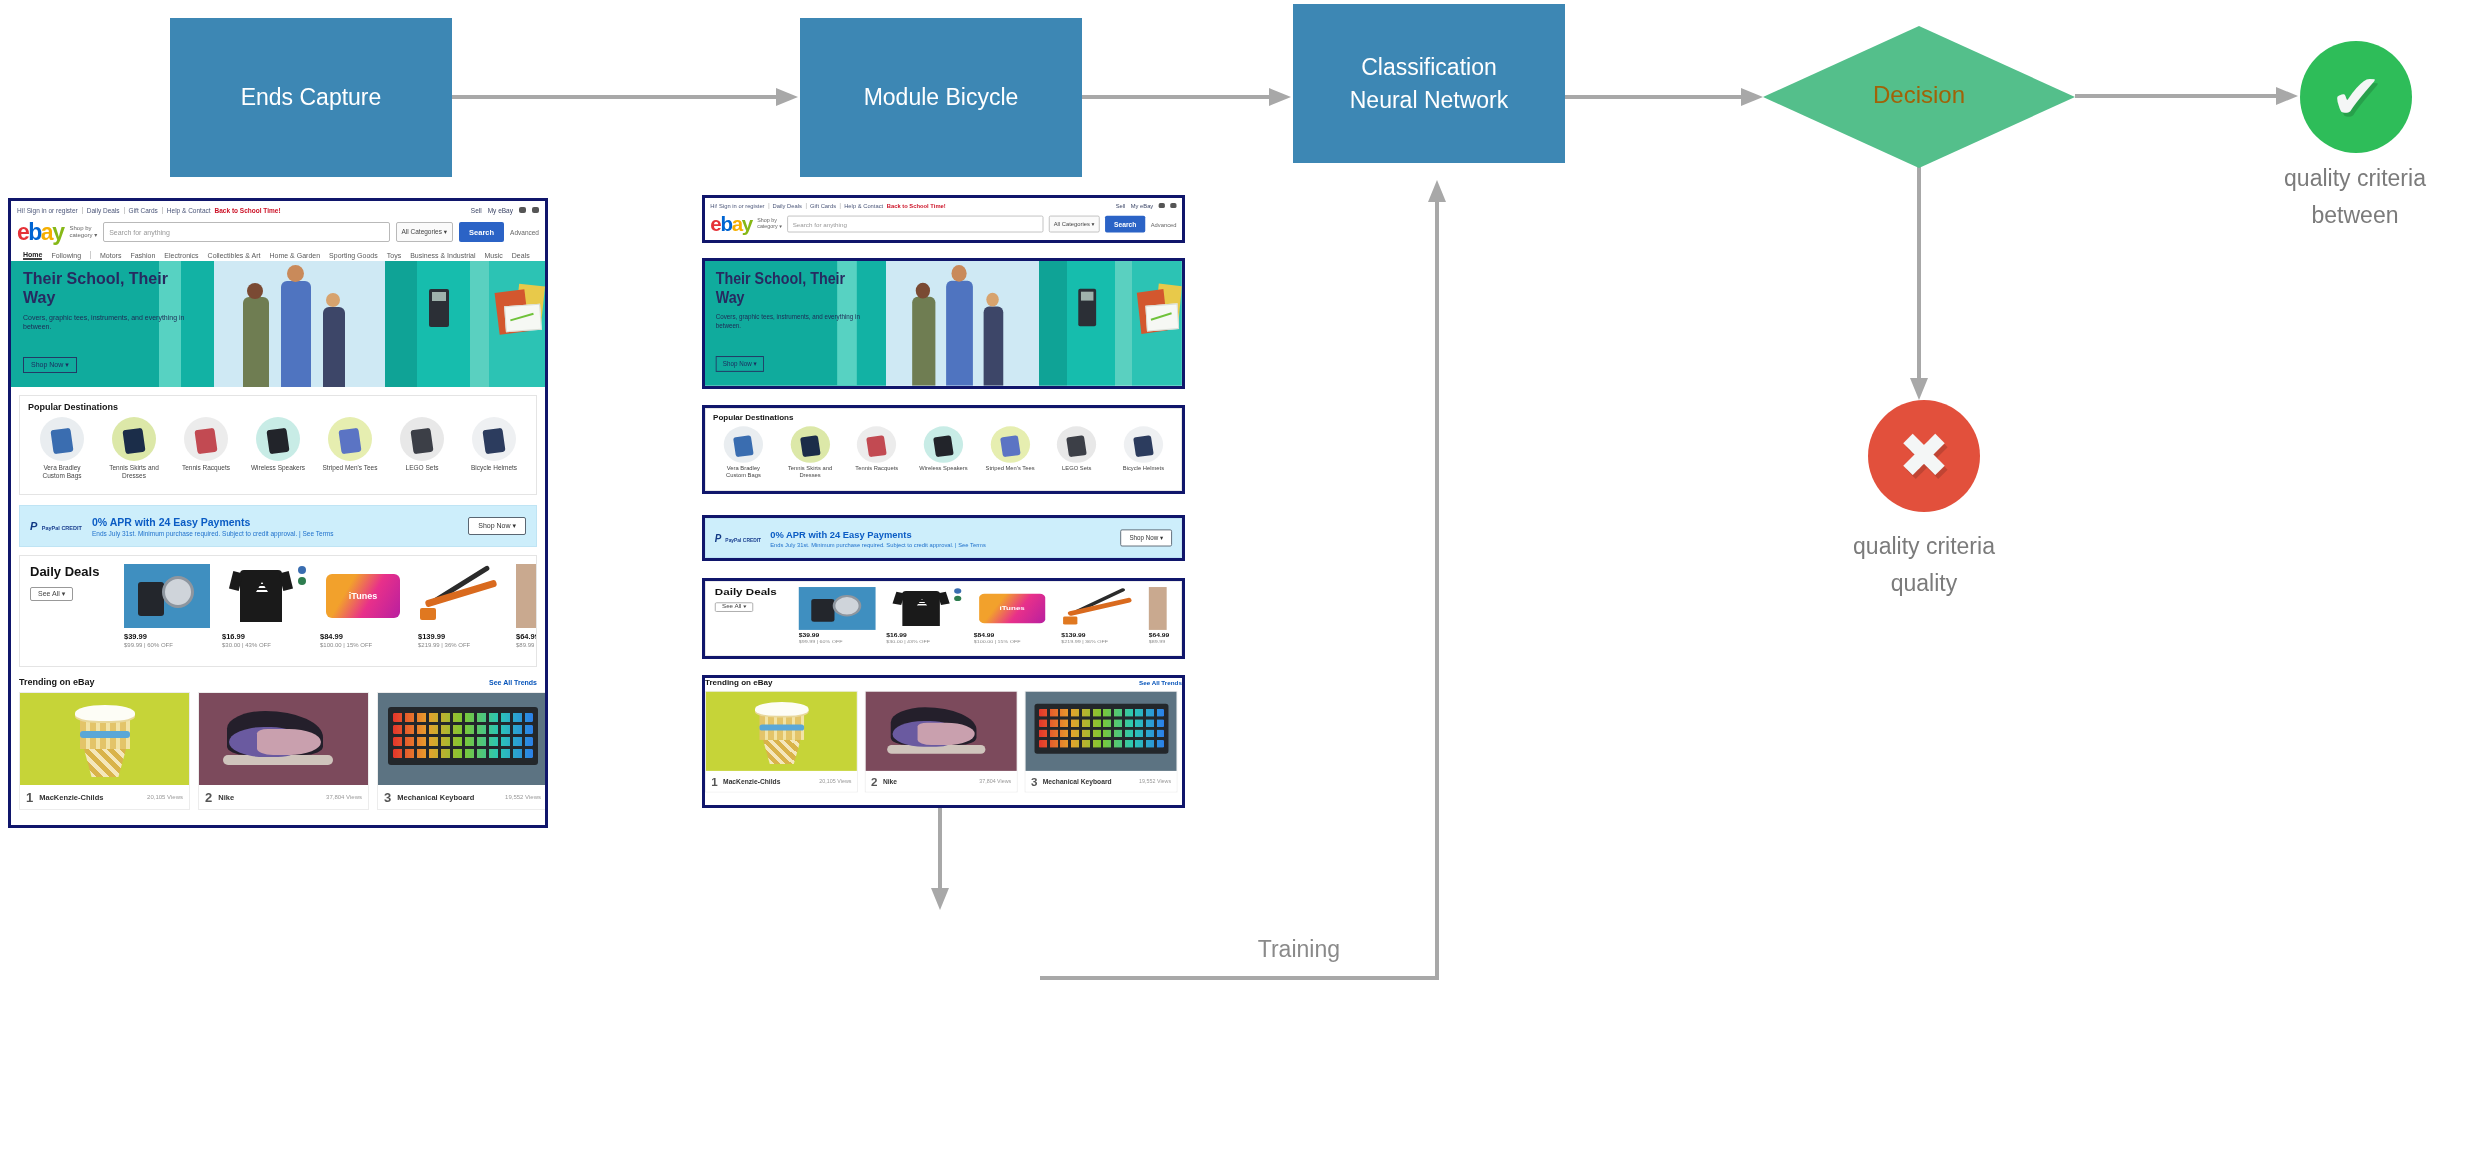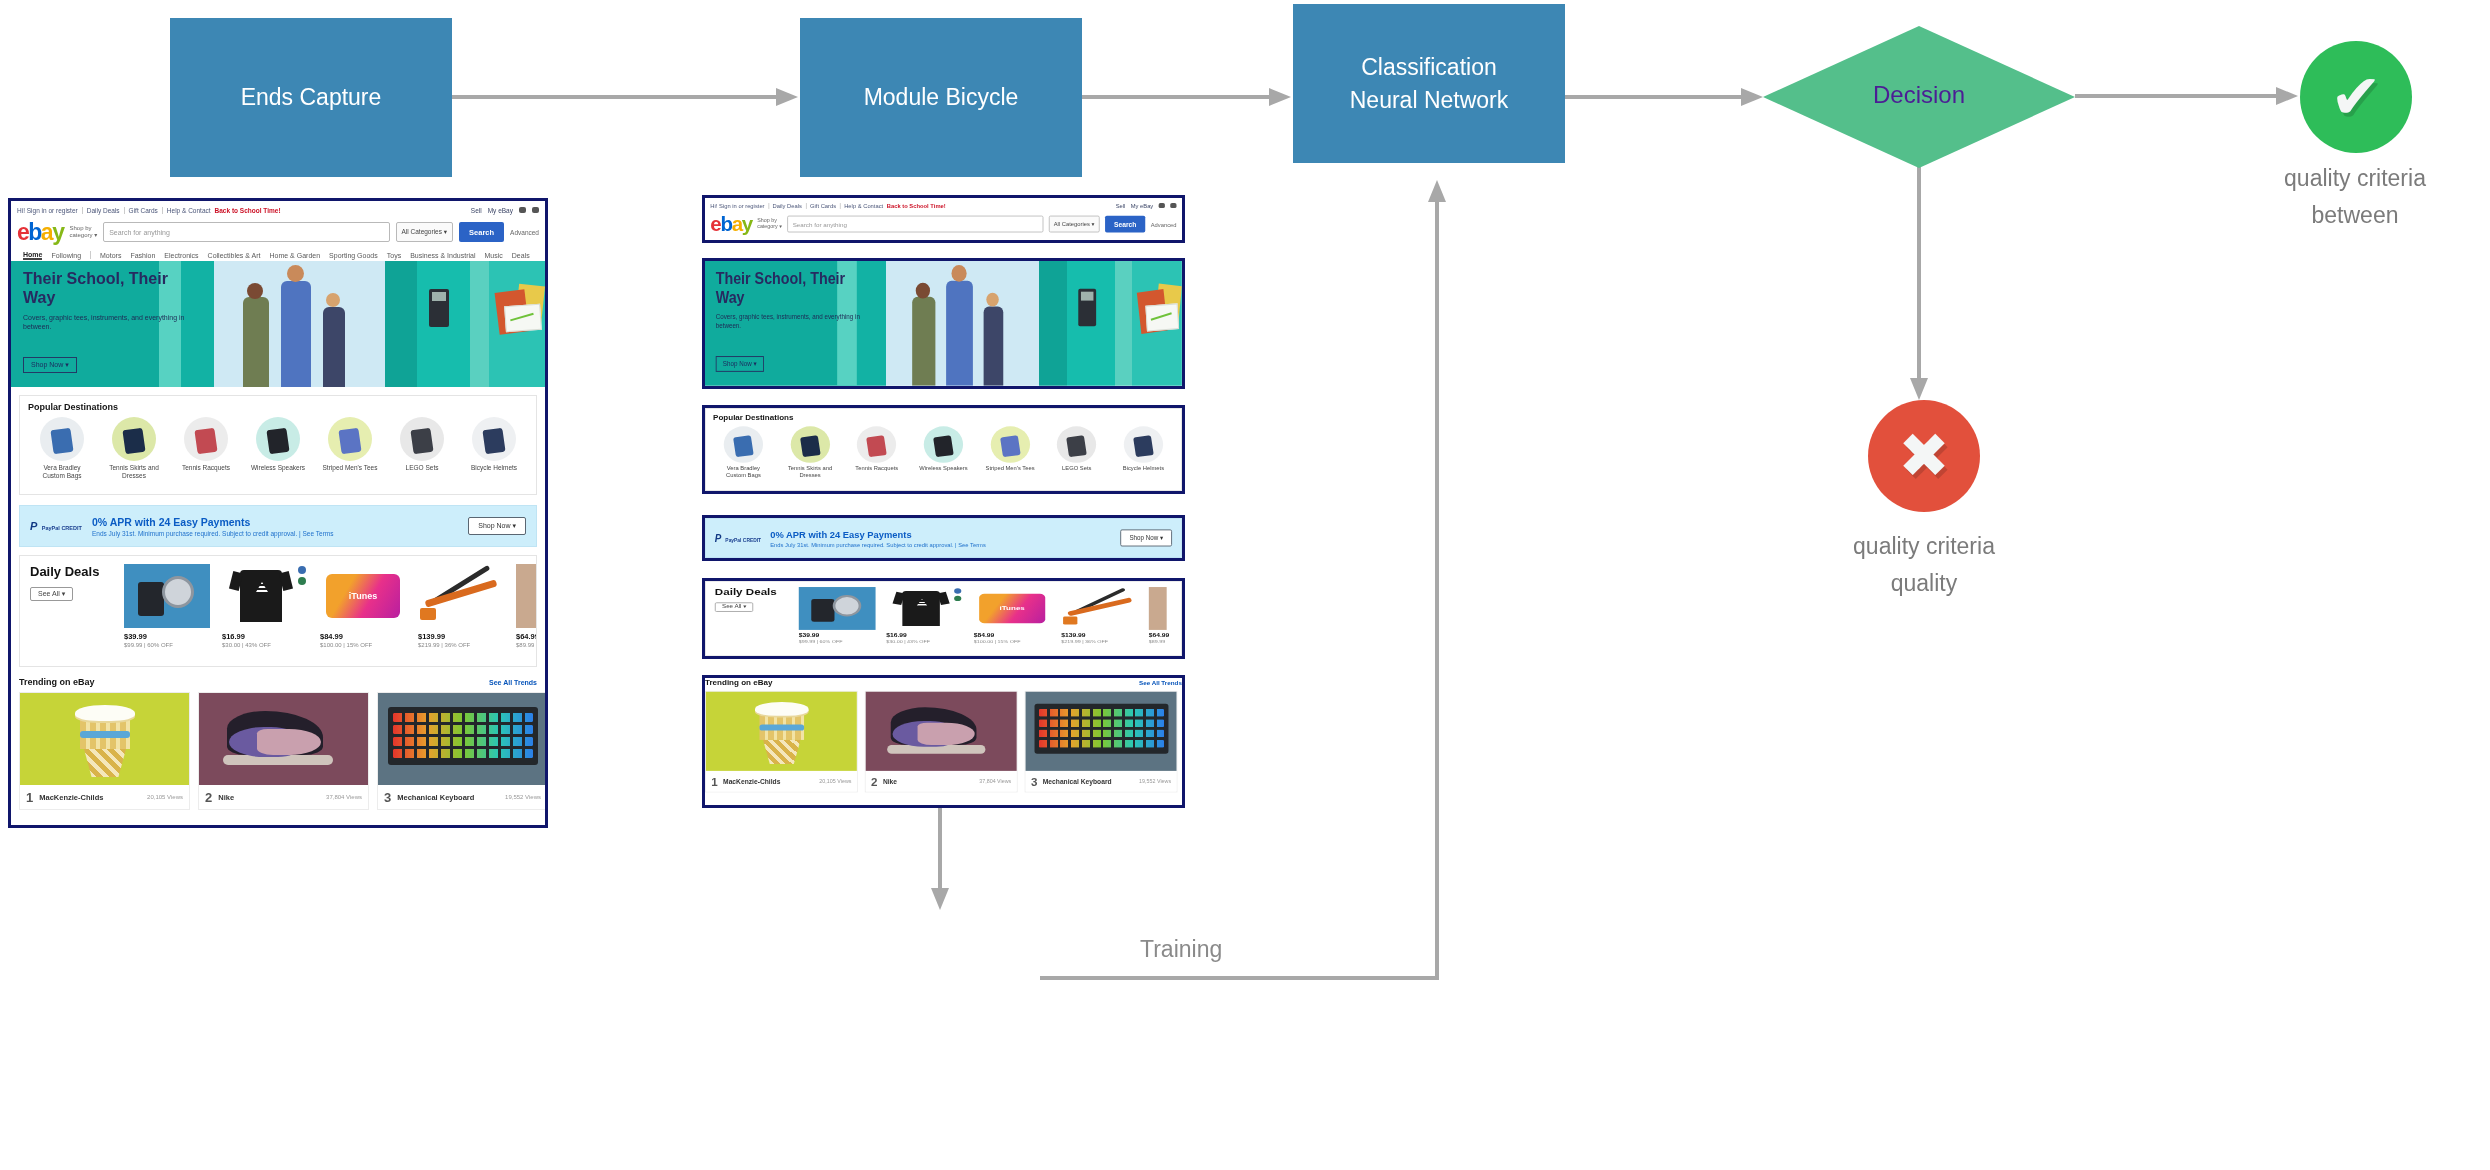--- a/index.html
+++ b/index.html
@@ -8,33 +8,33 @@
   #arrow-layer{position:absolute;left:0;top:0;z-index:1;}
 
   
   .flow-box{position:absolute;z-index:2;background:#3d87b4;color:#fff;
             display:flex;flex-direction:column;align-items:center;justify-content:center;
             font-size:23px;line-height:33px;text-align:center;}
   #box-page-capture{left:170px;top:18px;width:282px;height:159px;}
   #box-module-division{left:800px;top:18px;width:282px;height:159px;}
   #box-classification{left:1293px;top:4px;width:272px;height:159px;}
   #decision-label{position:absolute;z-index:2;left:1763px;top:81px;width:312px;
-                  text-align:center;color:#4c1d95;font-size:24px;}
+                  text-align:center;color:#a16207;font-size:24px;}
   .status-circle{position:absolute;z-index:2;width:112px;height:112px;border-radius:50%;
                  display:flex;align-items:center;justify-content:center;}
   #check-circle{left:2300px;top:41px;background:#2ebd59;}
   #fail-circle{left:1868px;top:400px;background:#e2503c;}
   .status-glyph{color:#f4f6f6;font-size:62px;font-family:"DejaVu Sans",sans-serif;
                 text-shadow:3px 4px 0 rgba(0,0,0,0.15);line-height:1;}
   .status-caption{position:absolute;z-index:2;width:260px;text-align:center;
                   color:#7b7b7b;font-size:23px;line-height:37px;}
   #passed-caption{left:2225px;top:160px;}
   #failed-caption{left:1794px;top:528px;}
   #training-label{position:absolute;z-index:2;left:1140px;top:936px;width:200px;
-                  text-align:left;color:#8a8a8a;font-size:23px;}
+                  text-align:right;color:#8a8a8a;font-size:23px;}
   
   #db{position:absolute;z-index:2;left:850px;top:910px;width:190px;height:188px;}
   #db .cyl-bottom{position:absolute;left:0;top:128px;width:190px;height:58px;border-radius:50%;
                   background:#0f72a0;border:3px solid #3e9bd5;box-sizing:border-box;}
   #db .cyl-body{position:absolute;left:0;top:28px;width:190px;height:130px;background:#0f72a0;
                 border-left:3px solid #3e9bd5;border-right:3px solid #3e9bd5;box-sizing:border-box;}
   #db .cyl-top{position:absolute;left:0;top:0;width:190px;height:58px;border-radius:50%;
                background:#0f72a0;border:3px solid #3e9bd5;box-sizing:border-box;}
   #db .cyl-label{position:absolute;left:0;top:68px;width:190px;text-align:center;
                  color:#fff;font-size:23px;line-height:35px;}

